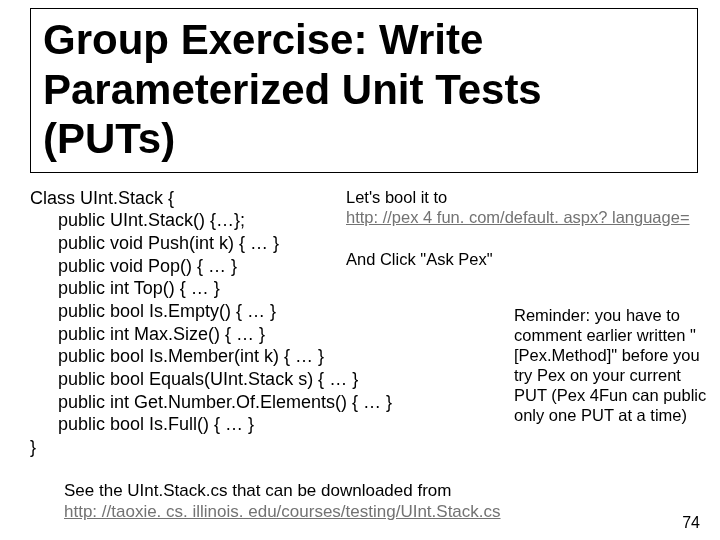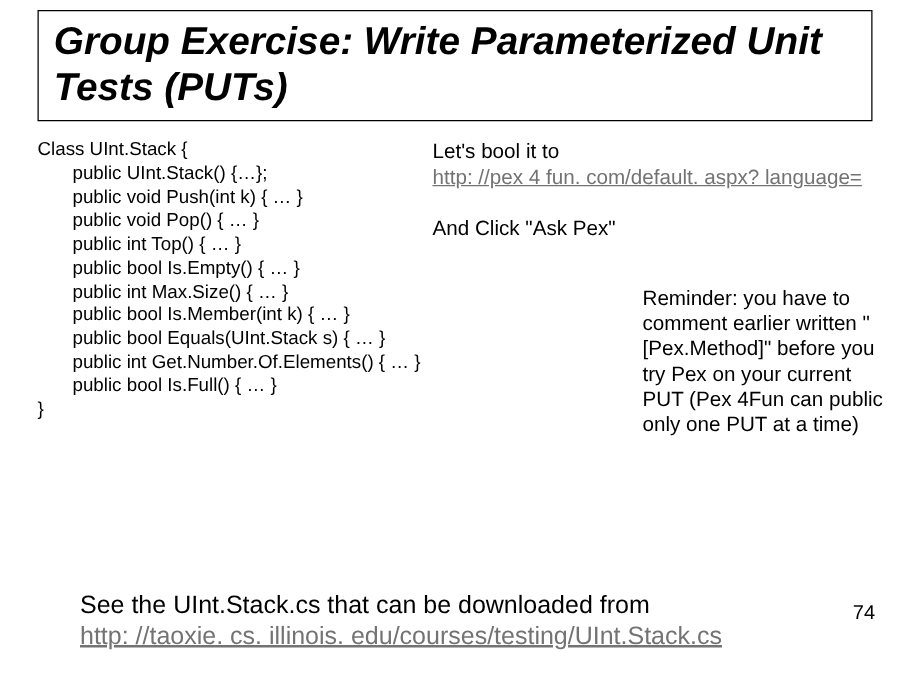--- a/index.html
+++ b/index.html
@@ -19,31 +19,30 @@
     position: relative;
     box-sizing: border-box;
     padding: 8px 22px 0 30px;
   }
   .title-box {
     border: 1px solid #000;
     padding: 6px 12px 8px 12px;
     margin-bottom: 14px;
   }
   .title-box h1 {
-    font-size: 31px;
+    font-size: 42px;
     font-weight: bold;
     margin: 0;
     line-height: 1.18;
-    font-style: italic;
   }
   .body-area {
     position: relative;
   }
   .code-block {
-    font-size: 15px;
+    font-size: 18px;
     line-height: 1.26;
     white-space: pre;
     font-family: Arial, Helvetica, sans-serif;
   }
   .indent1 { padding-left: 28px; display: block; }
   .instr {
     position: absolute;
     top: 0;
     left: 316px;
     font-size: 16.5px;
@@ -59,27 +58,27 @@
     top: 118px;
     right: -12px;
     width: 196px;
     font-size: 16.5px;
     line-height: 1.22;
   }
   .footer {
     position: absolute;
     left: 64px;
     bottom: 18px;
-    font-size: 20px;
+    font-size: 17px;
     line-height: 1.25;
   }
   .pagenum {
     position: absolute;
     right: 20px;
-    bottom: 40px;
+    bottom: 8px;
     font-size: 16px;
     color: #000;
   }
 </style>
 </head>
 <body>
 
 <div class="slide">
 
   <div class="title-box">

